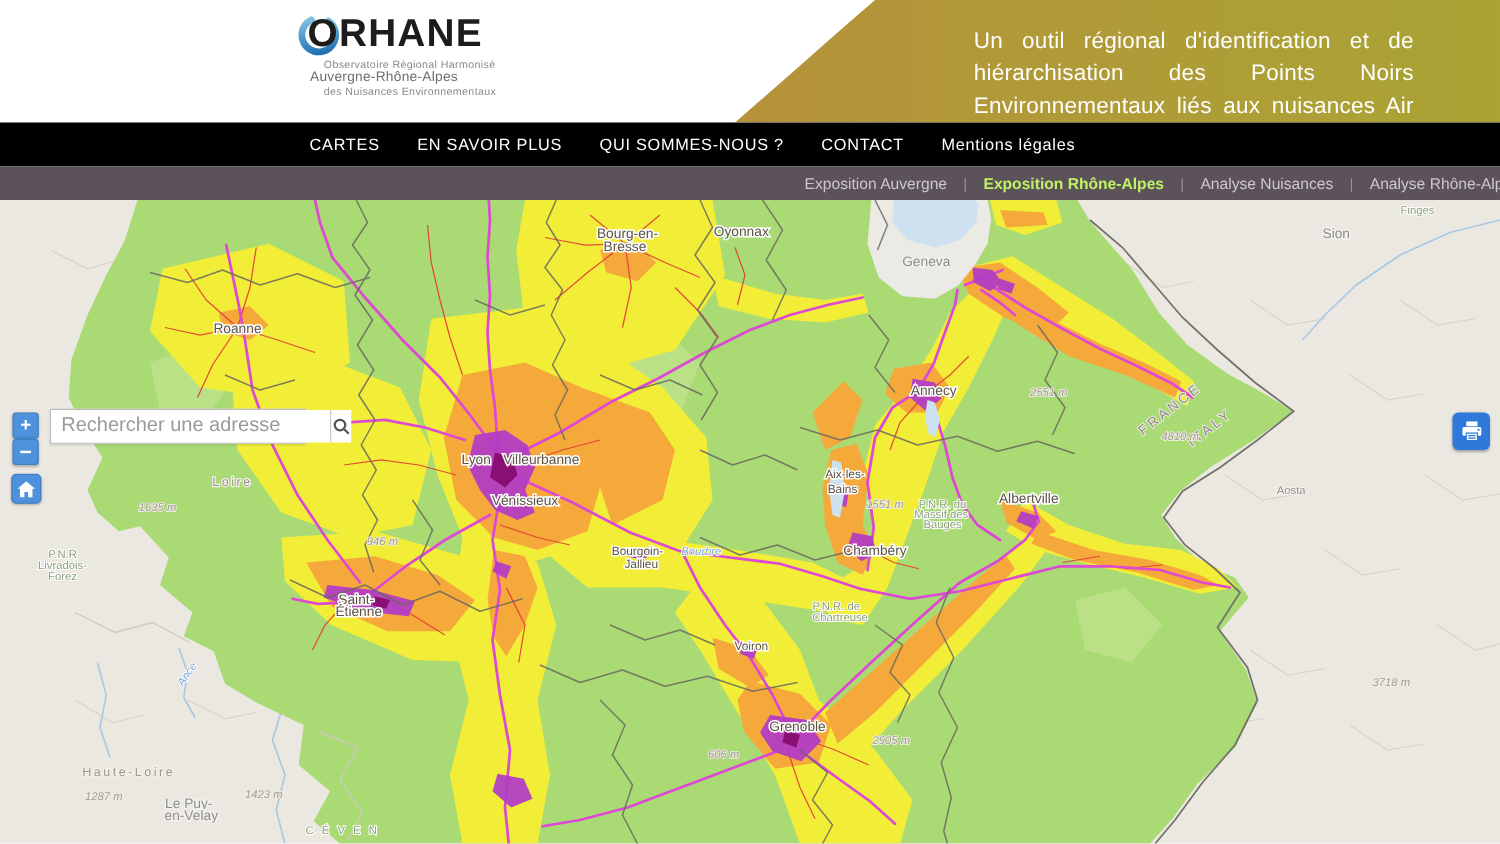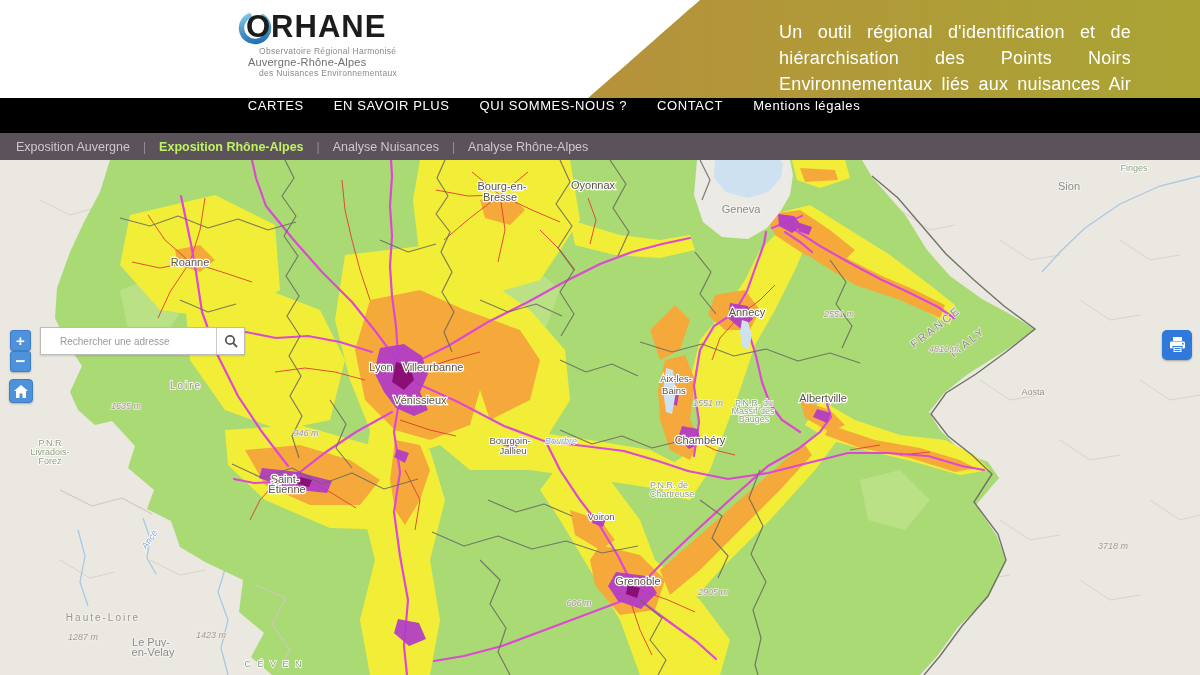--- a/index.html
+++ b/index.html
@@ -11,45 +11,45 @@
   .banner-text{position:absolute;left:779px;top:19px;width:352px;color:#fff;
     font-size:18px;line-height:1.45;text-align:justify;letter-spacing:.2px;}
   .logo{position:absolute;left:237px;top:8px;}
   .logo-row{display:flex;align-items:center;height:38px;}
   .logo-title{font-size:31px;font-weight:bold;color:#1c1c1c;letter-spacing:1px;margin-left:-27px;}
   .logo-sub1,.logo-sub3{font-size:8.5px;color:#8a8a8a;margin-left:22px;letter-spacing:.3px;}
   .logo-sub2{font-size:11px;color:#6e6e6e;margin-left:11px;letter-spacing:.2px;}
 
   
   .nav{position:absolute;left:0;top:98px;width:1200px;height:35px;background:#000;
-    display:flex;justify-content:center;}
+    display:flex;align-items:center;justify-content:center;}
   .nav-inner{display:flex;gap:30px;transform:translateX(-46px);}
   .nav-item{color:#fff;font-size:13px;letter-spacing:.6px;cursor:pointer;white-space:nowrap;}
 
   .subnav{position:absolute;left:0;top:133px;width:1200px;height:27px;background:#5b525a;
-    display:flex;align-items:center;justify-content:flex-start;}
+    display:flex;align-items:center;justify-content:flex-end;}
   .subnav-inner{display:flex;gap:13px;align-items:center;transform:translateX(16px);}
   .subnav-item{color:#cfc7ce;font-size:12.5px;cursor:pointer;white-space:nowrap;}
   .subnav-item.active{color:#bef264;font-weight:bold;}
   .subnav-sep{color:#988f97;font-size:12px;}
 
   
   .map{position:absolute;left:0;top:160px;width:1200px;height:515px;background:#ebe8e2;}
   .map-svg{position:absolute;left:0;top:0;}
 
   .ctrl{position:absolute;display:flex;align-items:center;justify-content:center;
     background:#4e92dc;color:#fff;border:1px solid #3d7fc6;border-radius:3px;cursor:pointer;
     box-shadow:0 1px 2px rgba(0,0,0,.25);}
   .zoom-in{left:10px;top:170px;width:19px;height:19px;font-size:15px;font-weight:bold;}
   .zoom-out{left:10px;top:191px;width:19px;height:19px;font-size:17px;font-weight:bold;line-height:0;}
   .home{left:9px;top:219px;width:22px;height:22px;border-radius:4px;}
 
   .searchbox{position:absolute;left:40px;top:167px;width:203px;height:26px;background:#fff;
     border:1px solid #bbb;display:flex;box-shadow:0 1px 2px rgba(0,0,0,.15);}
-  .searchbox input{flex:1;border:none;outline:none;padding:0 19px;font-size:10px;color:#444;
+  .searchbox input{flex:1;border:none;outline:none;padding:0 8px;font-size:16px;color:#444;
     font-family:"Liberation Sans",sans-serif;}
   .searchbox input::placeholder{color:#9a9a9a;}
   .search-btn{width:27px;border-left:1px solid #ccc;background:#fff;display:flex;
     align-items:center;justify-content:center;cursor:pointer;}
 
   .print-btn{position:absolute;left:1162px;top:170px;width:30px;height:30px;background:#2e79da;
     border-radius:5px;display:flex;align-items:center;justify-content:center;cursor:pointer;
     box-shadow:0 1px 2px rgba(0,0,0,.3);}
 
   

